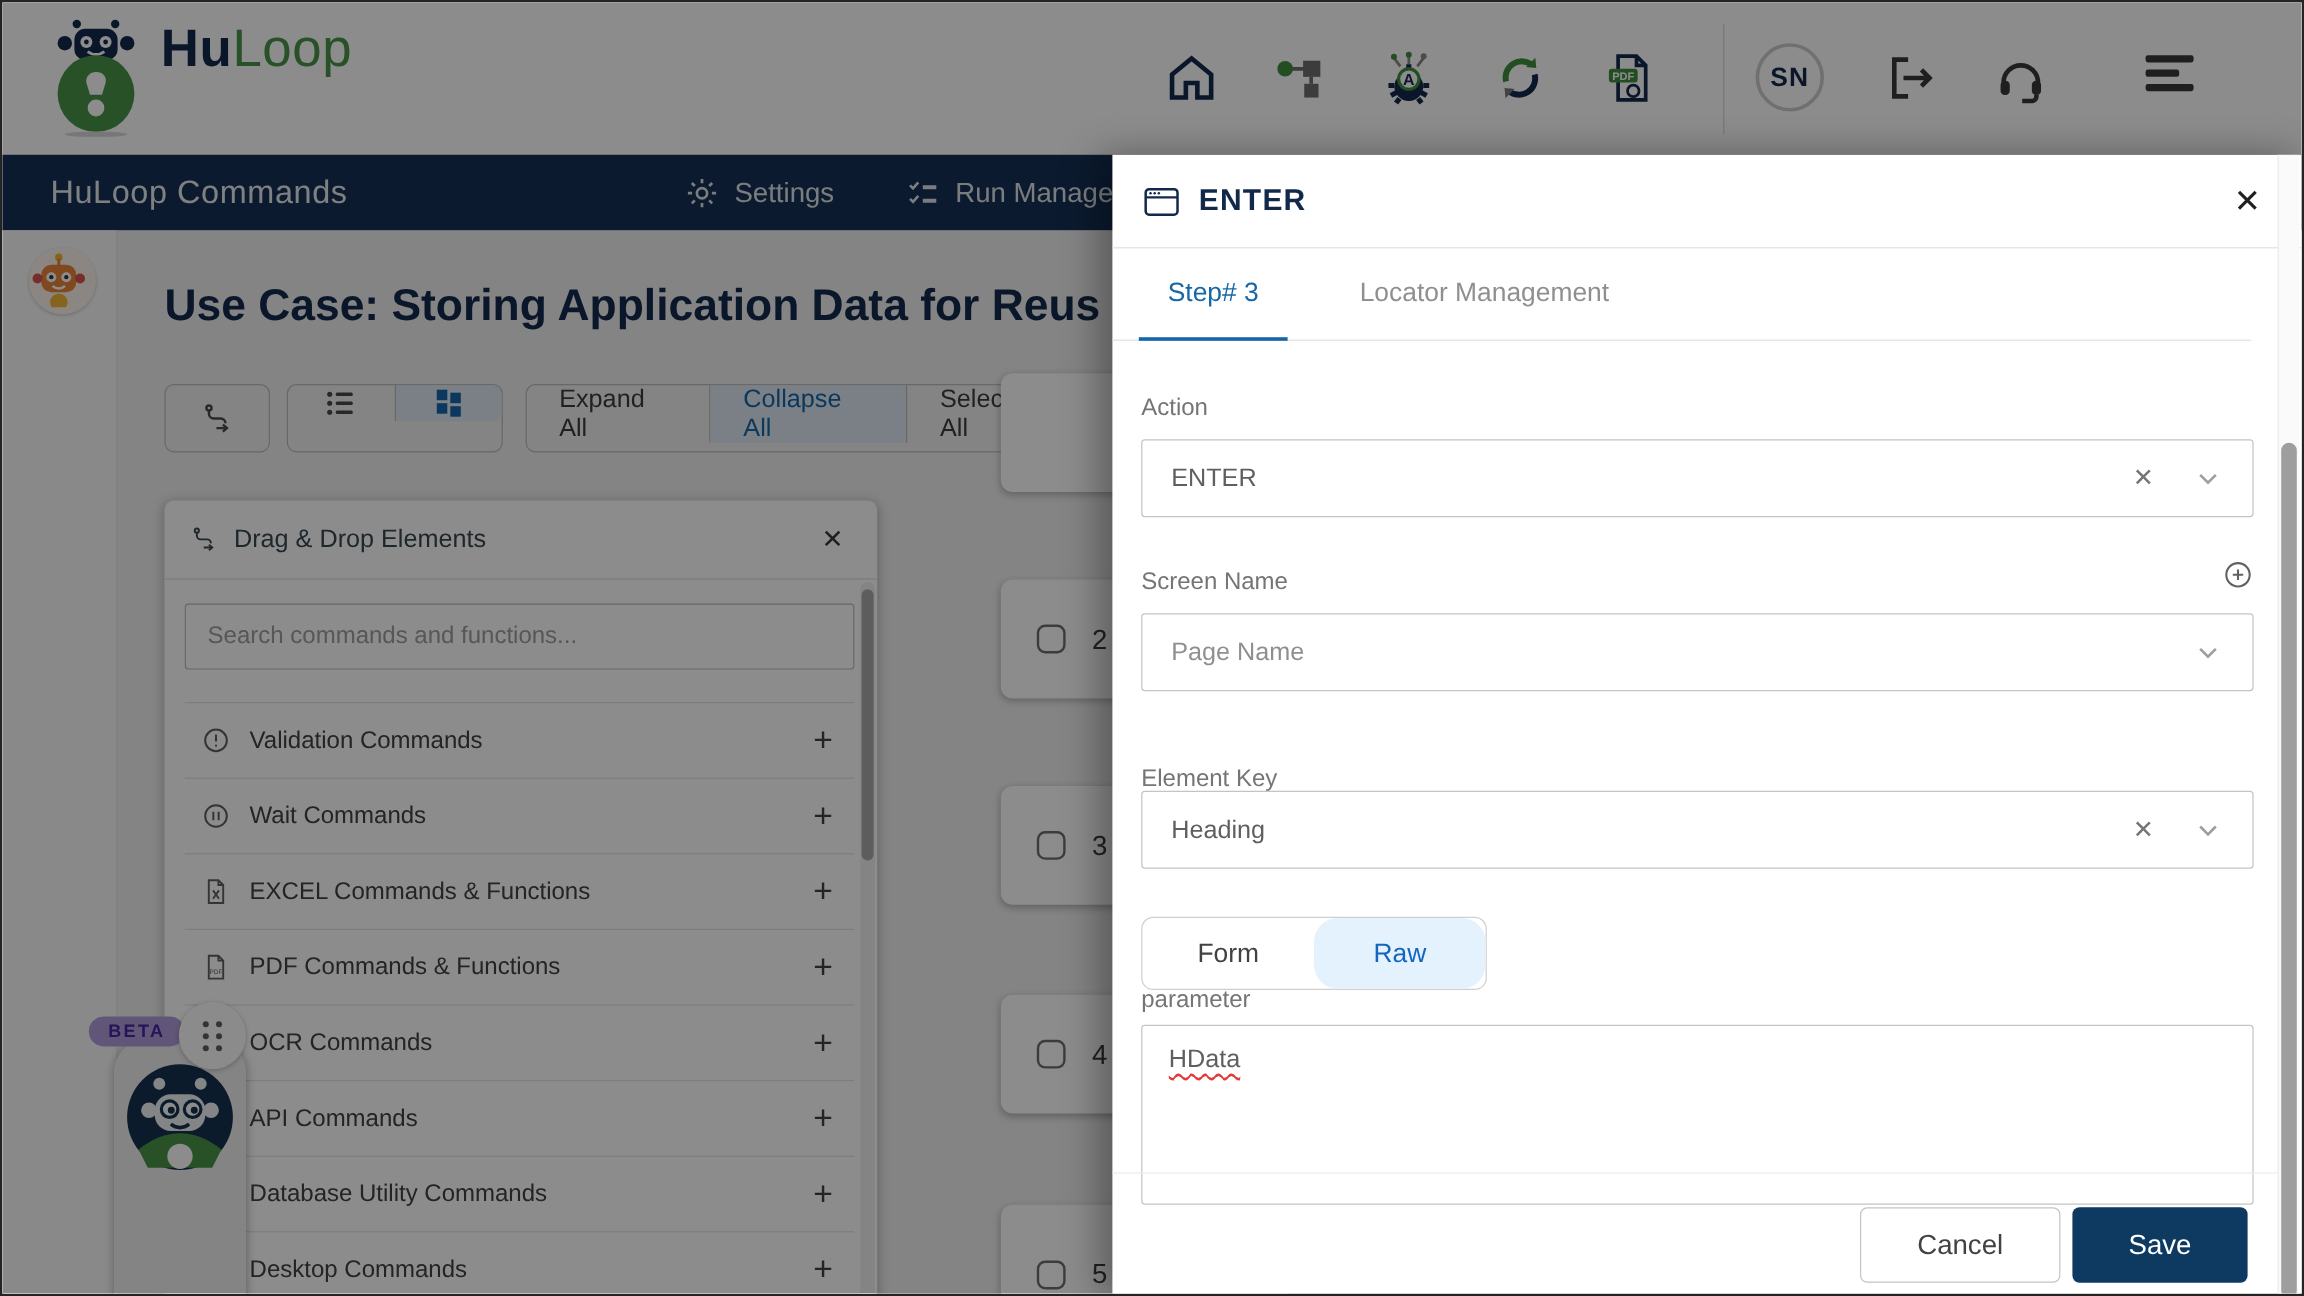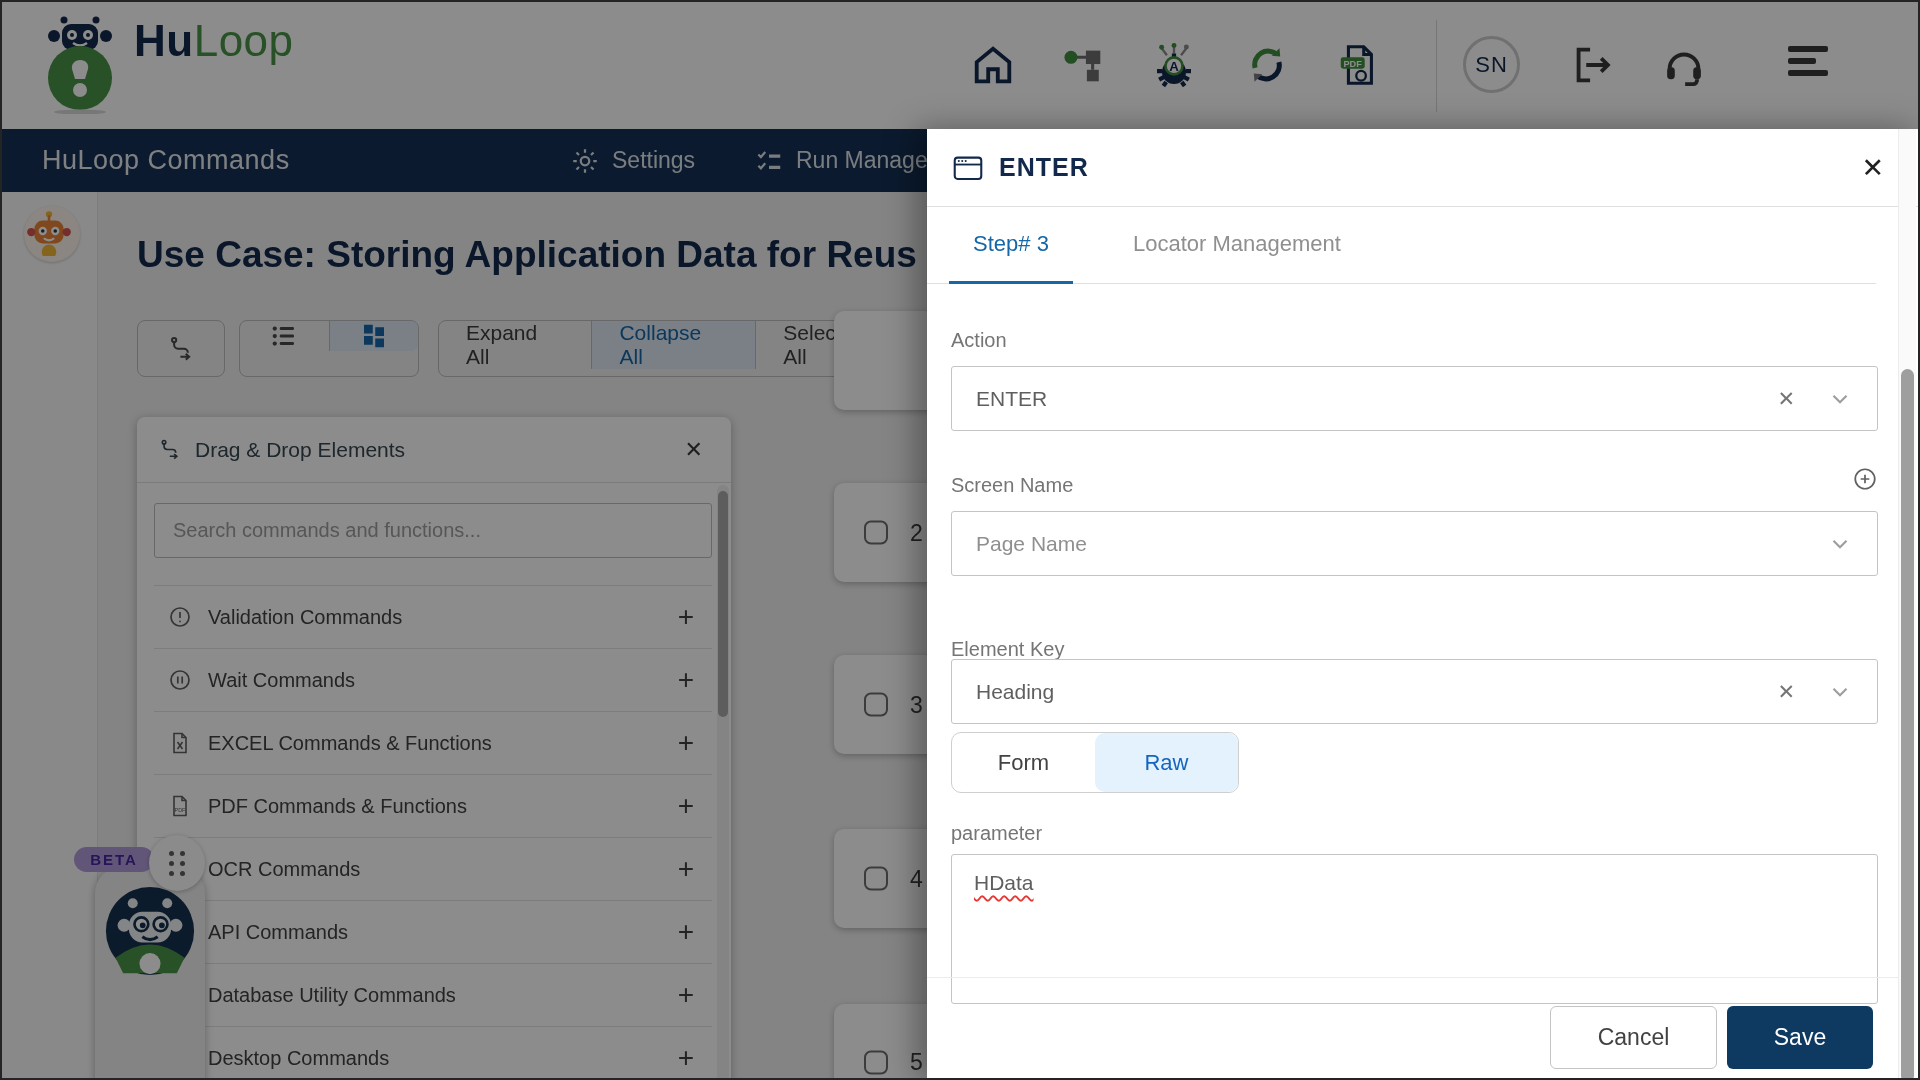--- a/index.html
+++ b/index.html
@@ -9,21 +9,21 @@
 
   
   .topbar { position:absolute; left:0; top:0; width:1920px; height:127px; background:#ffffff; }
   .brand { position:absolute; left:38px; top:14px; display:flex; align-items:flex-start; }
   .brand-text { font-size:44px; font-weight:bold; letter-spacing:0.5px; margin-left:14px; margin-bottom:14px; }
   .brand-hu { color:#13294b; }
   .brand-loop { color:#4a9447; font-weight:normal; }
   .top-ic { position:absolute; top:38px; width:50px; height:50px; display:flex; align-items:center; justify-content:center; cursor:pointer; }
   .top-ic svg { width:46px; height:46px; }
   .top-divider { position:absolute; left:1434px; top:18px; width:1px; height:92px; background:#d8d8d8; }
-  .avatar { position:absolute; left:1461px; top:34px; width:57px; height:57px; border-radius:50%; border:3px solid #cccccc; display:flex; align-items:center; justify-content:center; font-weight:normal; font-size:22px; color:#13294b; letter-spacing:1px; }
+  .avatar { position:absolute; left:1461px; top:34px; width:57px; height:57px; border-radius:50%; border:3px solid #cccccc; display:flex; align-items:center; justify-content:center; font-weight:bold; font-size:22px; color:#13294b; letter-spacing:1px; }
   .burger { position:absolute; left:1786px; top:44px; width:40px; height:36px; cursor:pointer; }
   .burger div { height:6px; background:#3a3a3a; border-radius:2px; margin-bottom:6px; }
   .burger div:nth-child(2){ width:70%; }
 
   
   .commandbar { position:absolute; left:0; top:127px; width:1920px; height:63px; background:#143054; color:#e8eaed; display:flex; align-items:center; overflow:hidden; }
   .commandbar-title { font-size:27px; margin-left:40px; letter-spacing:0.5px; }
   .cb-item { display:flex; align-items:center; gap:12px; font-size:23px; cursor:pointer; color:#dfe3e8; }
   .cb-item svg { width:30px; height:30px; }
   .cb-settings { position:absolute; left:568px; }
@@ -91,21 +91,21 @@
   .f-box { position:relative; width:927px; height:65px; border:1px solid #c4c4c4; border-radius:3px; display:flex; align-items:center; padding:0 24px; background:#fff; cursor:pointer; }
   .f-value { font-size:21px; color:#5f5f5f; flex:1; }
   .f-value.ph { color:#8f8f8f; }
   .f-clear { font-size:21px; color:#757575; padding:0 14px; cursor:pointer; }
   .f-chev { width:26px; height:26px; margin-left:18px; cursor:pointer; }
   .row-plus { position:absolute; right:0; width:26px; height:26px; cursor:pointer; }
 
   .toggle { position:absolute; left:0; width:288px; height:61px; border:1px solid #cfcfcf; border-radius:10px; display:flex; overflow:hidden; background:#fff; }
   .toggle > div { flex:1; display:flex; align-items:center; justify-content:center; font-size:22px; cursor:pointer; }
   .tg-form { color:#424242; }
-  .tg-raw { background:#e3f2fd; color:#1565c0; border-radius:10px; }
+  .tg-raw { background:#e3f2fd; color:#1565c0; border-radius:20px; }
 
   .textarea { position:absolute; left:0; width:927px; height:150px; border:1px solid #c4c4c4; border-radius:3px; background:#fff; padding:16px 22px; font-size:21px; color:#5f5f5f; cursor:text; }
   .misspell { text-decoration:underline; text-decoration-style:wavy; text-decoration-color:#e53935; text-decoration-thickness:2px; text-underline-offset:5px; }
 
   .drawer-footer { position:absolute; left:0; top:848px; width:971px; height:105px; border-top:1px solid #ececec; }
   .btn { position:absolute; top:28px; height:63px; border-radius:6px; display:flex; align-items:center; justify-content:center; font-size:23px; cursor:pointer; }
   .btn-cancel { left:623px; width:167px; background:#fff; border:1px solid #c4c4c4; color:#424242; }
   .btn-save { left:800px; width:146px; background:#0e3a62; color:#ffffff; }
 
   .drawer-scroll { position:absolute; right:6px; top:0; width:18px; height:953px; background:#fafafa; border-left:1px solid #ececec; }
@@ -470,21 +470,21 @@
 
       <div class="f-label" style="position:absolute; top:310px;margin-top:44px;">Element Key</div>
       <div class="f-box" style="position:absolute; top:375px;">
         <div class="f-value">Heading</div>
         <div class="f-clear">✕</div>
         <svg class="f-chev" viewBox="0 0 24 24">
             <path d="M6 9l6 6 6-6" fill="none" stroke="#9e9e9e" stroke-width="2"></path>
           </svg>
       </div>
 
-      <div class="toggle" style="top:448px;justify-content:space-between;">
+      <div class="toggle" style="top:480px;justify-content:space-between;">
         <div class="tg-form">Form</div>
         <div class="tg-raw">Raw</div>
       </div>
 
       <div class="f-label" style="position:absolute; top:538px;">parameter</div>
       <div class="textarea" style="top:570px;">
         <span class="misspell">HData</span>
       </div>
     </div>
 

